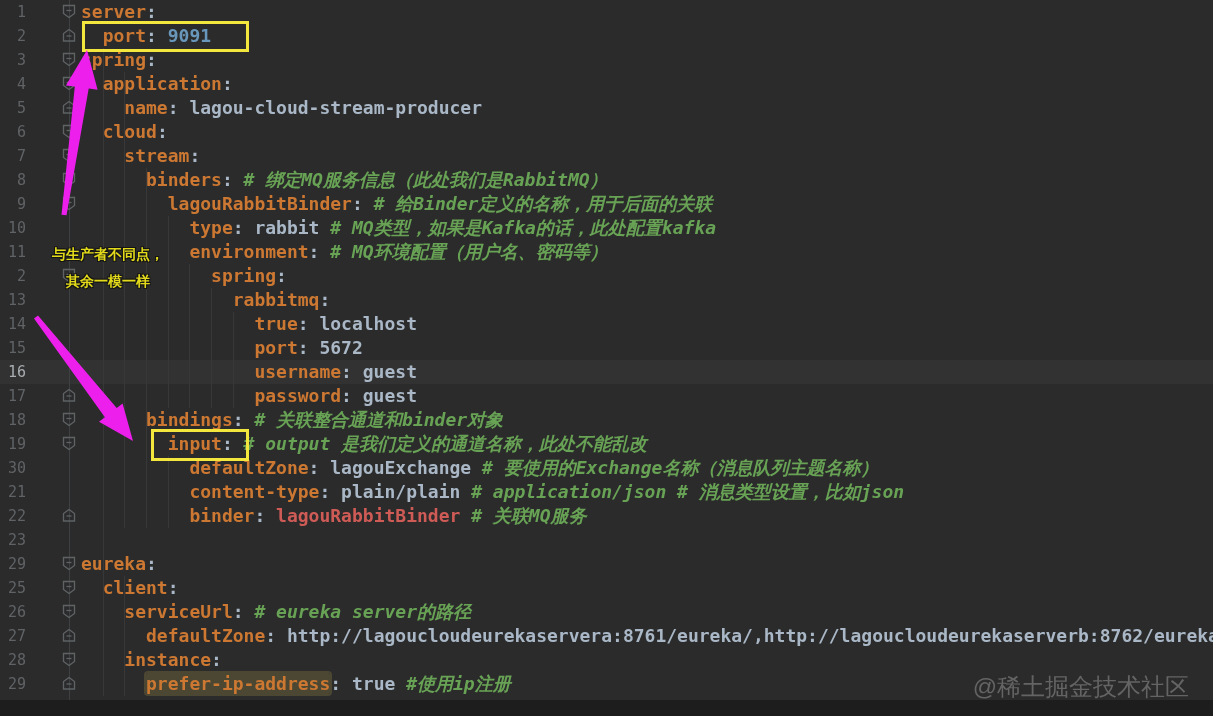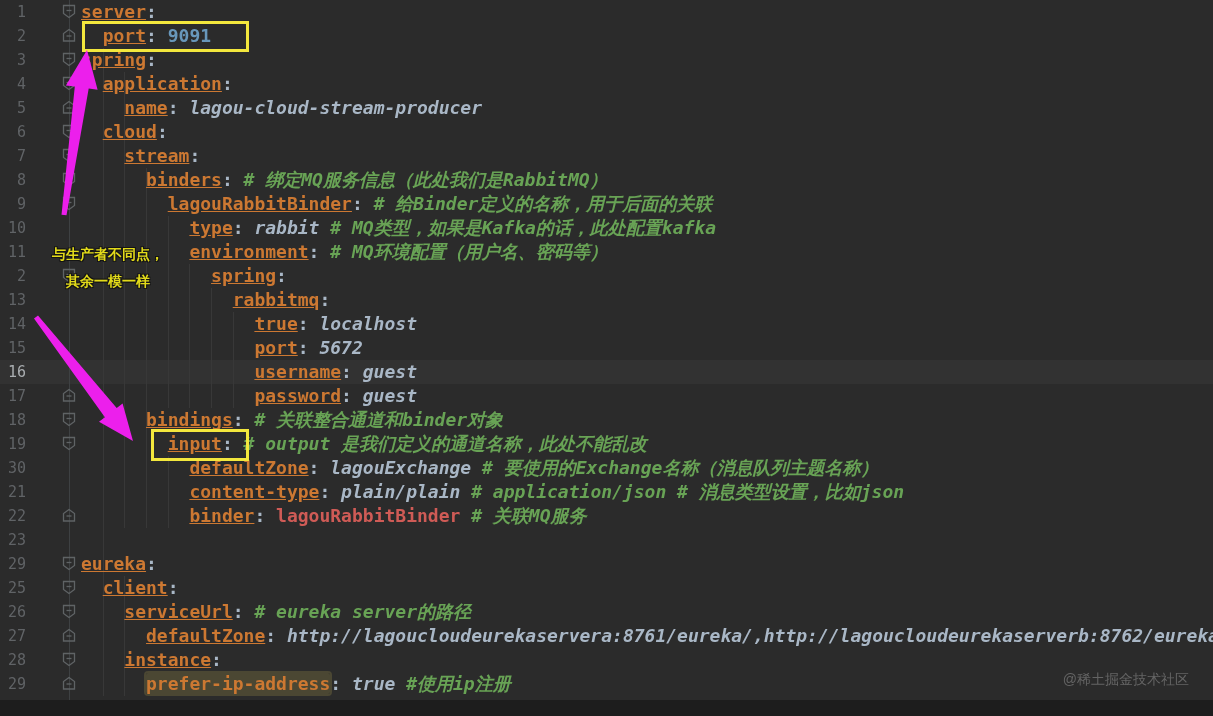--- a/index.html
+++ b/index.html
@@ -13,37 +13,37 @@
   #gutter-chain{position:absolute;left:69px;top:0;width:1px;height:716px;background:#3e4143;z-index:3;}
   #gutter{position:absolute;left:0;top:0;width:26px;z-index:4;}
   .lnum{height:24px;line-height:24px;text-align:right;color:var(--gutterNum,#606366);
         font-size:15px;font-family:"DejaVu Sans Mono",monospace;}
   .lnum.cur{color:#A9ADB0;}
   .fold{position:absolute;left:62px;width:14px;height:15px;z-index:4;cursor:pointer;}
   
   #code{position:absolute;left:81px;top:0;z-index:5;}
   .code-line{height:24px;line-height:24px;white-space:pre;font-weight:bold;font-size:18px;
              letter-spacing:0;}
-  .tk-k{color:var(--key,#CC7832);text-decoration:underline;}
+  .tk-k{color:var(--key,#CC7832);}
   .tk-kh{color:var(--key,#CC7832);background:var(--occ,#4B4733);border-radius:2px;
          box-shadow:0 0 0 2px var(--occ,#4B4733);}
   .tk-p{color:var(--val,#A9B7C6);}
-  .tk-v{color:var(--val,#A9B7C6);font-style:italic;}
+  .tk-v{color:var(--val,#A9B7C6);}
   .tk-n{color:var(--num,#6897BB);}
   .tk-r{color:var(--ref,#CF5B56);}
   .tk-c{color:var(--com,#68A355);font-style:italic;}
   
   .ybox{position:absolute;border:3px solid var(--box,#F3E73D);z-index:10;}
   #arrows{position:absolute;left:0;top:0;width:1213px;height:716px;z-index:11;pointer-events:none;}
   #note{position:absolute;left:52px;top:241px;z-index:12;color:var(--note,#E2DA1A);
         font-family:"Liberation Sans",sans-serif;font-weight:bold;font-size:14px;line-height:27px;
         text-shadow:1px 1px 0 #141414,-1px -1px 0 #141414,1px -1px 0 #141414,-1px 1px 0 #141414;text-align:center;}
   #bottom-strip{position:absolute;left:0;top:700px;width:100%;height:16px;background:#1d1d1d;z-index:6;}
   #watermark{position:absolute;right:24px;top:671px;z-index:12;color:var(--watermark,#6E6E6E);
-             opacity:.85;font-family:"Liberation Sans",sans-serif;font-size:14px;}
+             opacity:.85;font-family:"Liberation Sans",sans-serif;font-size:24px;}
 </style>
 </head>
 <body>
 
 <div id="stage">
 
   <div id="curline" style="top: 360px;"></div>
 
   <div id="guides">
       <div class="guide" style="left: 102.7px; top: 48px; height: 648px;"></div>

